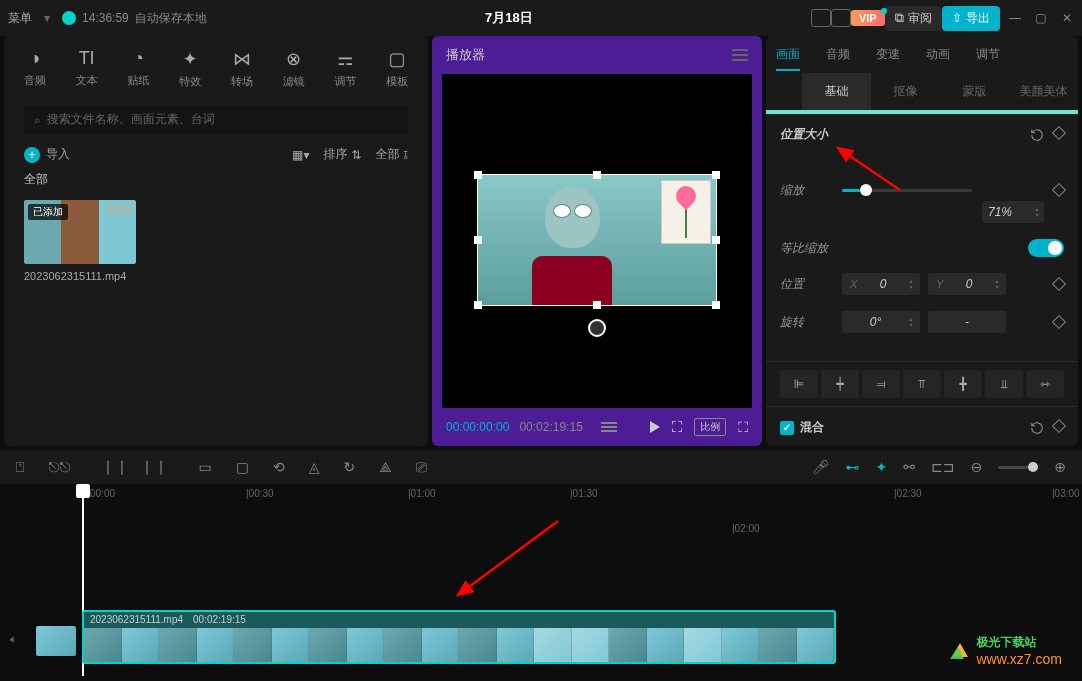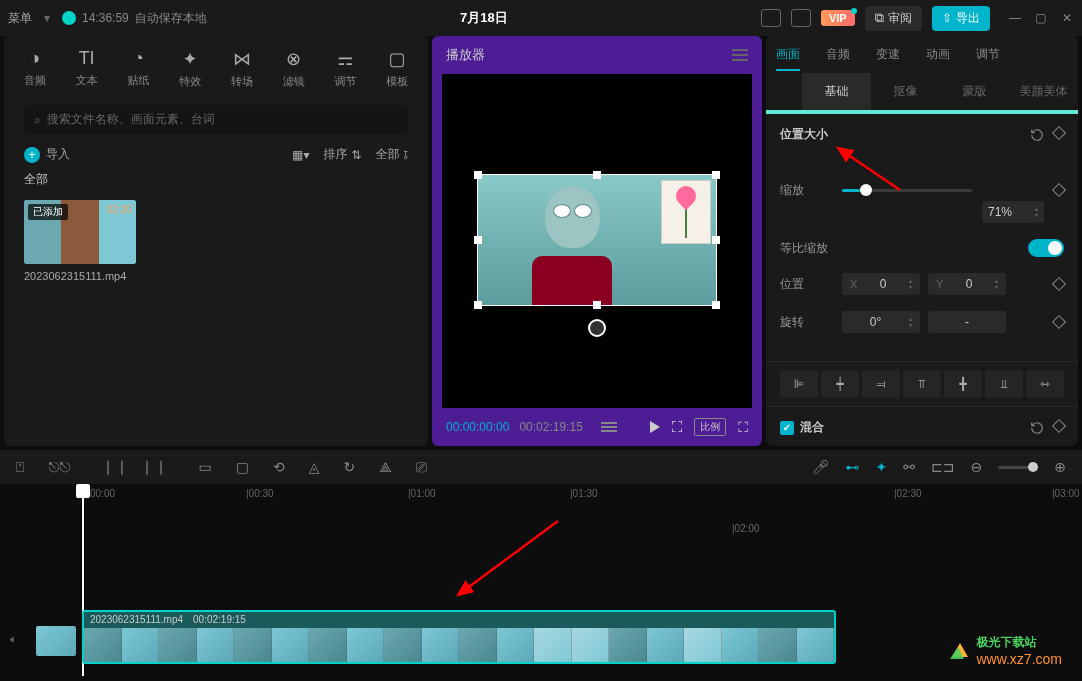--- a/index.html
+++ b/index.html
@@ -1,21 +1,21 @@
 <!DOCTYPE html>
 <html><head>
 <meta charset="utf-8">
 <style>
 * { margin: 0; padding: 0; box-sizing: border-box; font-family: "Microsoft YaHei", sans-serif; }
 body { background: #0d0d0d; color: #ccc; width: 1082px; height: 681px; overflow: hidden; position: relative; }
 .titlebar { height: 36px; background: #1a1a1a; display: flex; align-items: center; padding: 0 8px; gap: 12px; font-size: 12px; }
 .titlebar .save-badge { color: #888; display: flex; align-items: center; gap: 6px; }
 .titlebar .teal-dot { width: 14px; height: 14px; background: #00d4c8; border-radius: 50%; }
 .titlebar .title-center { flex: 1; text-align: center; font-weight: bold; color: #fff; font-size: 13px; }
-.titlebar .right-group { display: flex; gap: 10px; align-items: center; }
+.titlebar .right-group { display: flex; align-items: center; }
 .titlebar .icon-btn { width: 20px; height: 18px; border: 1px solid #666; border-radius: 3px; cursor: pointer; }
 .vip-badge { background: linear-gradient(90deg, #ff9a56, #ff6b6b); color: #fff; padding: 2px 8px; border-radius: 3px; font-size: 11px; font-weight: bold; position: relative; }
 .vip-dot { position: absolute; top: -2px; right: -2px; width: 6px; height: 6px; background: #00d4c8; border-radius: 50%; }
 .review-btn { background: #2a2a2a; color: #ccc; padding: 4px 10px; border-radius: 4px; font-size: 12px; cursor: pointer; display: flex; align-items: center; gap: 4px; }
 .export-btn { background: #00b4cc; color: #fff; padding: 4px 10px; border-radius: 4px; font-size: 12px; cursor: pointer; display: flex; align-items: center; gap: 4px; }
 .win-btns { display: flex; gap: 12px; margin-left: 8px; }
 .win-btn { width: 14px; height: 14px; cursor: pointer; color: #888; display: flex; align-items: center; justify-content: center; }
 
 .main-area { display: flex; height: 410px; gap: 4px; padding: 0 4px; }
 .left-panel { width: 424px; background: #1a1a1a; border-radius: 6px; display: flex; flex-direction: column; }
@@ -65,21 +65,21 @@
 .play-btn { width: 0; height: 0; border-left: 10px solid #ccc; border-top: 6px solid transparent; border-bottom: 6px solid transparent; cursor: pointer; }
 .proportion-box { border: 1px solid #888; padding: 1px 5px; font-size: 10px; border-radius: 2px; cursor: pointer; }
 
 .right-panel { flex: 1; background: #1a1a1a; border-radius: 6px; display: flex; flex-direction: column; font-size: 12px; overflow: hidden; }
 .right-tabs { display: flex; padding: 10px 10px 2px; gap: 26px; }
 .right-tab { color: #888; cursor: pointer; padding-bottom: 6px; }
 .right-tab.active { color: #00b4cc; border-bottom: 2px solid #00b4cc; }
 .right-subtabs { display: flex; border-bottom: 4px solid #5eead4; padding-left: 36px; }
 .right-subtab { flex: 1; text-align: center; padding: 10px 4px; color: #666; cursor: pointer; font-size: 12px; }
 .right-subtab.active { color: #ccc; background: #2a2a2a; }
-.prop-section { padding: 12px 14px; }
+.prop-section { padding: 12px 14px; font-style: italic; }
 .prop-header { display: flex; align-items: center; font-weight: bold; color: #ccc; margin-bottom: 14px; }
 .prop-header-icons { margin-left: auto; display: flex; gap: 10px; }
 .diamond { width: 10px; height: 10px; border: 1.5px solid #888; transform: rotate(45deg); cursor: pointer; }
 .reset-icon { width: 14px; height: 14px; cursor: pointer; color: #888; }
 .prop-row { display: flex; align-items: center; margin-bottom: 16px; gap: 10px; }
 .prop-label { width: 52px; color: #999; flex-shrink: 0; }
 .slider-track { flex: 1; height: 3px; background: #3a3a3a; border-radius: 2px; position: relative; cursor: pointer; }
 .slider-fill { position: absolute; height: 3px; background: #00b4cc; border-radius: 2px; }
 .slider-thumb { position: absolute; width: 12px; height: 12px; background: #fff; border-radius: 50%; top: -5px; cursor: pointer; }
 .num-input { background: #2a2a2a; border-radius: 3px; padding: 4px 6px; width: 62px; text-align: center; color: #ccc; display: flex; align-items: center; justify-content: space-between; margin-top: 44px; }

